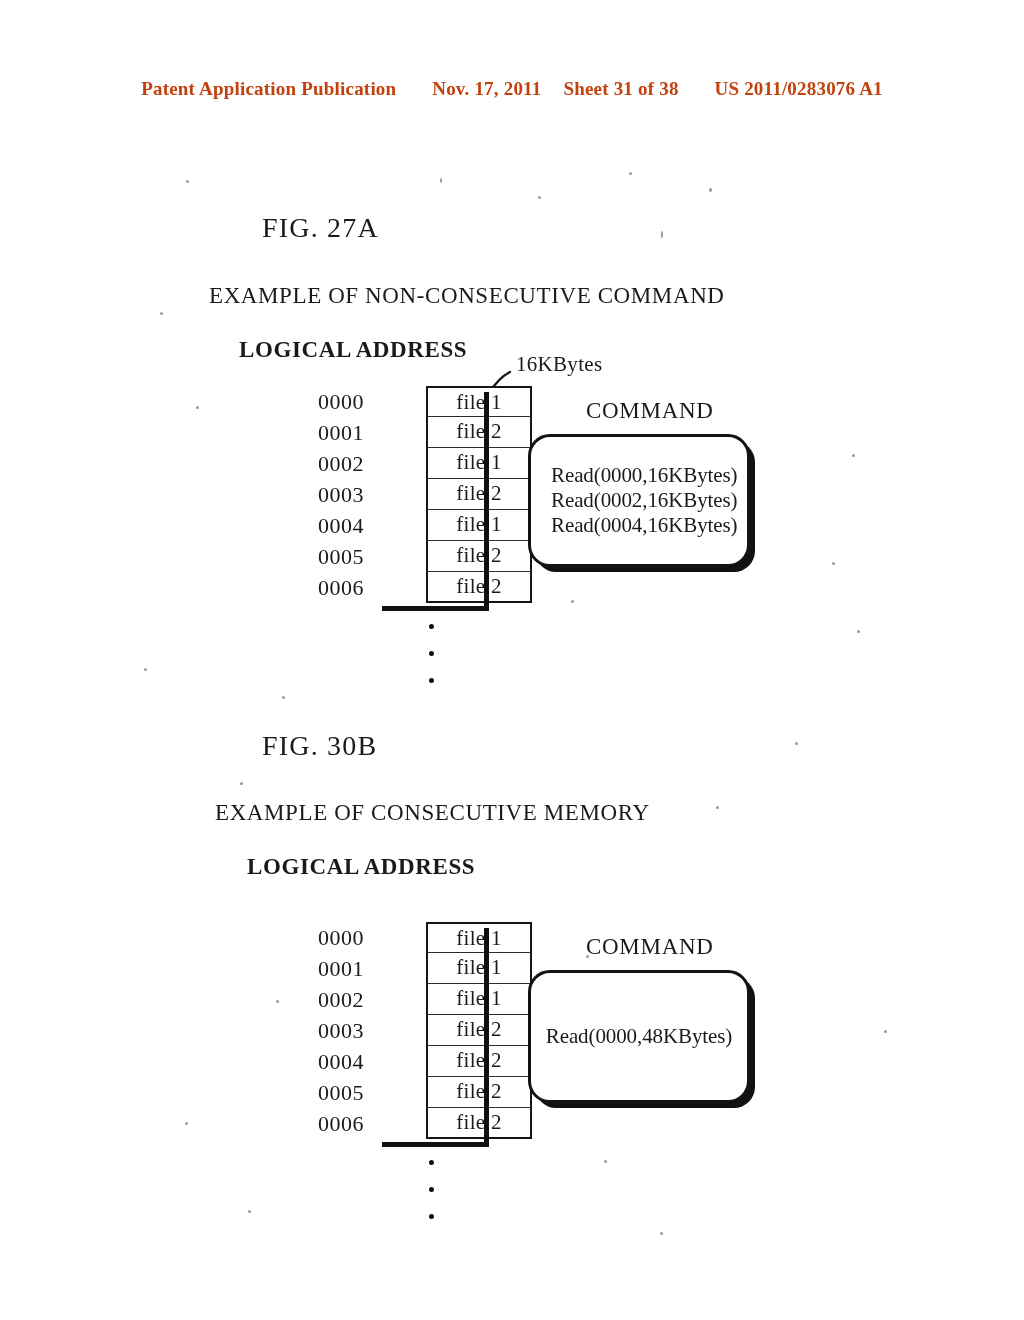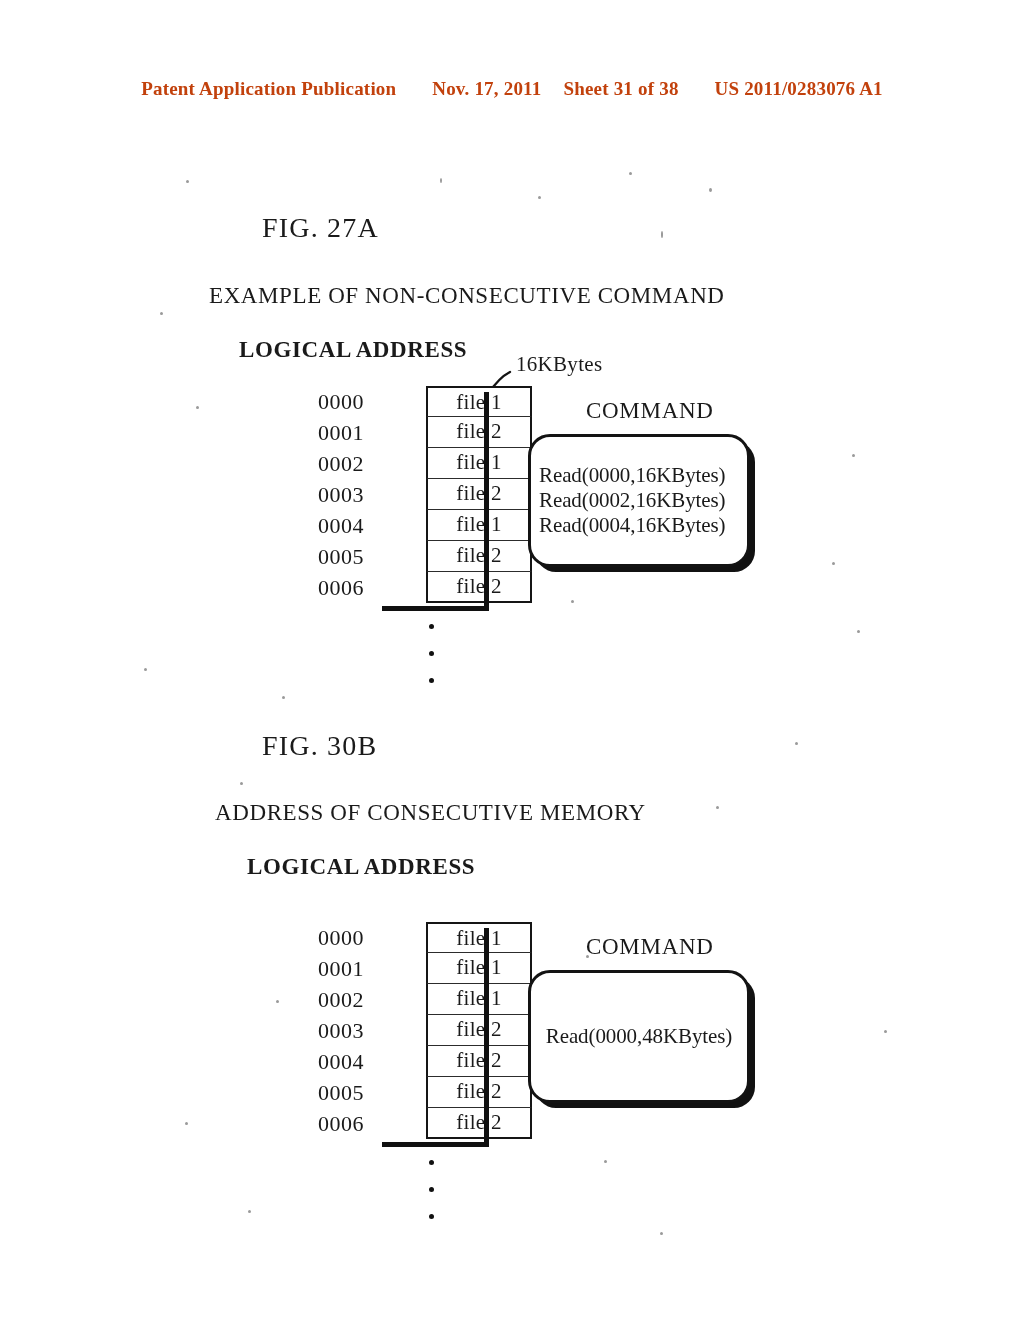--- a/index.html
+++ b/index.html
@@ -186,21 +186,21 @@
     height: 133px;
     box-sizing: border-box;
     border: 3px solid #131313;
     border-radius: 22px;
     background: #ffffff;
     box-shadow: 6px 6px 0 -1px #111111;
     display: flex;
     flex-direction: column;
     justify-content: center;
     align-items: flex-start;
-    padding-left: 8px;
+    padding-left: 20px;
   }
   .cmd-line {
     font-size: 21px;
     line-height: 25px;
     letter-spacing: -0.1px;
     white-space: nowrap;
     color: #1a1a1a;
   }
   #figure-27b .cmd-box { align-items: center; padding-left: 0; }
 
@@ -289,21 +289,21 @@
       <div class="cmd-line">Read(0000,16KBytes)</div>
       <div class="cmd-line">Read(0002,16KBytes)</div>
       <div class="cmd-line">Read(0004,16KBytes)</div>
     </div>
   </div>
 </div>
 
 <div class="figure" id="figure-27b">
 
   <div class="fig-title">FIG. 30B</div>
-  <div class="fig-subtitle">ADDRESS OF CONSECUTIVE MEMORY</div>
+  <div class="fig-subtitle">EXAMPLE OF CONSECUTIVE MEMORY</div>
   <div class="addr-heading">LOGICAL ADDRESS</div>
 
   <div class="mem-block">
     <div class="mem-row">
       <div class="addr-label">0000</div>
       <div class="cell-spacer"></div>
       <div class="mem-cell">file 1</div>
     </div>
     <div class="mem-row">
       <div class="addr-label">0001</div>

